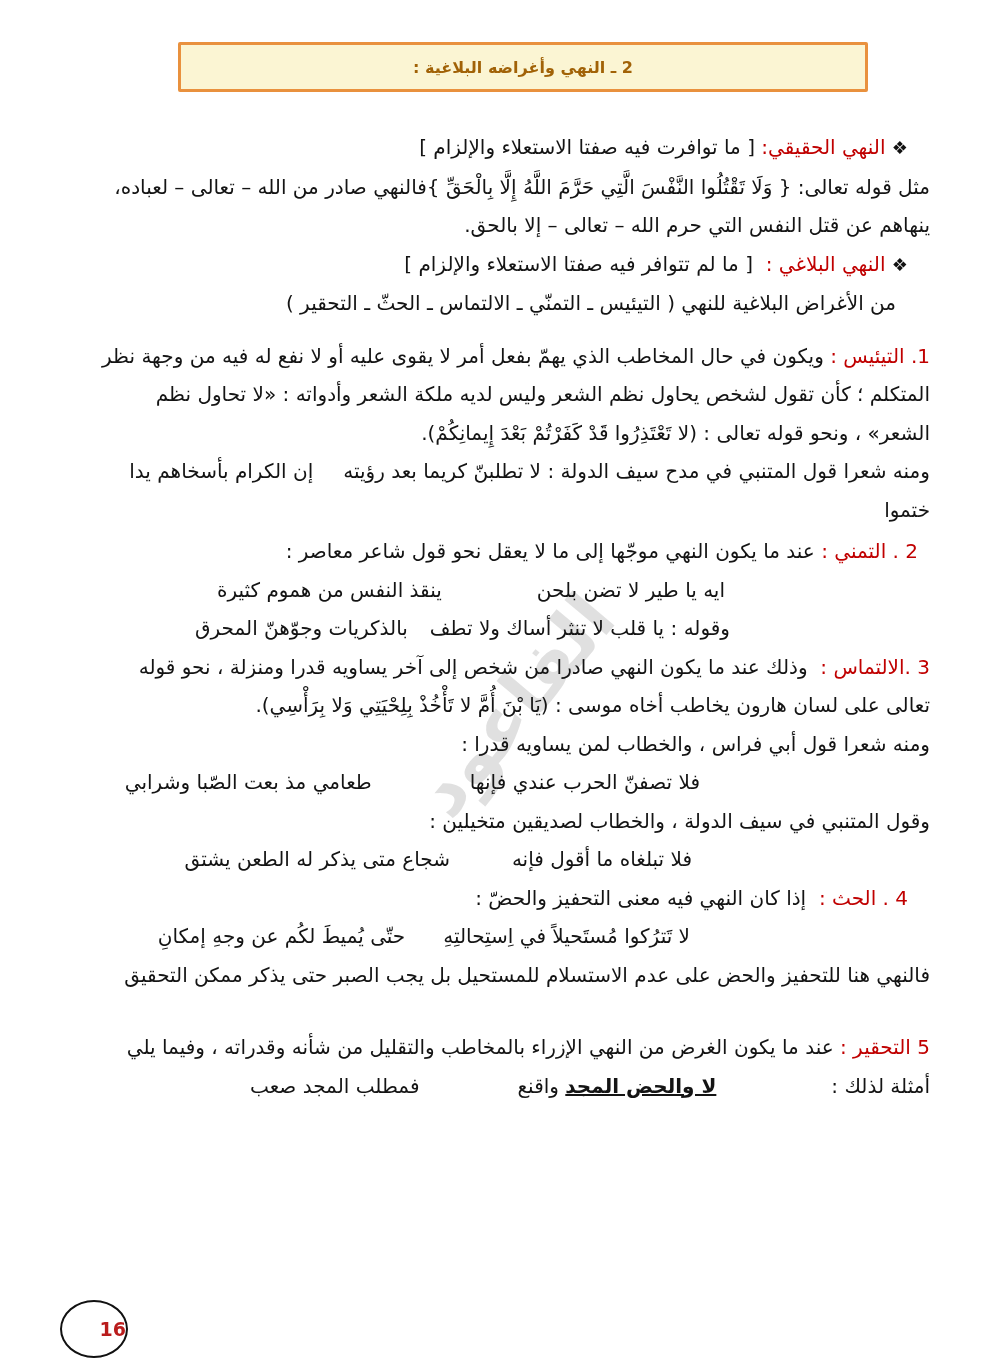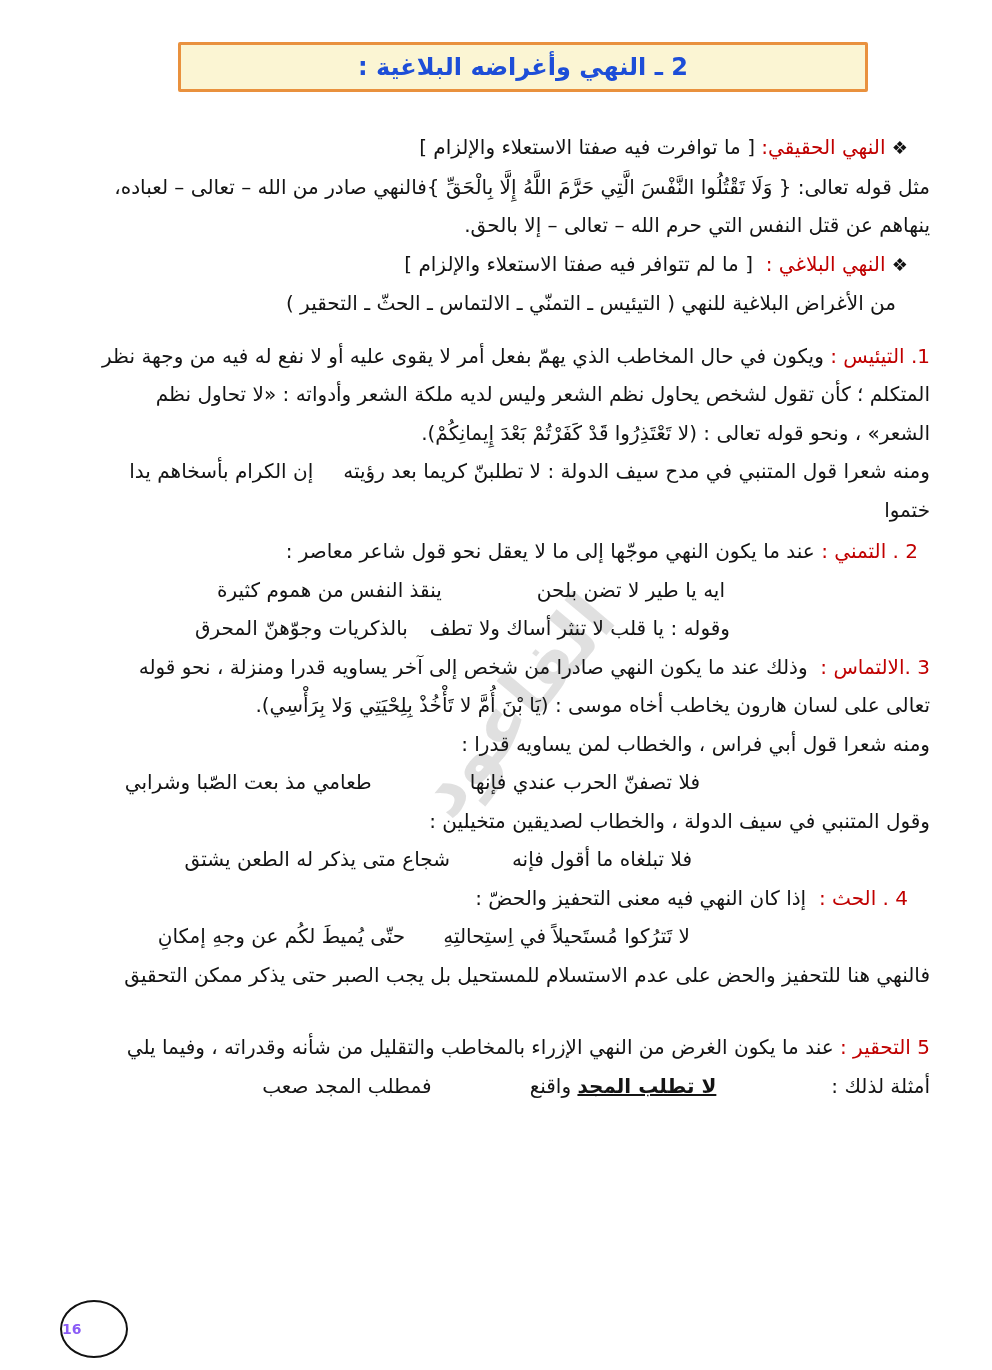--- a/index.html
+++ b/index.html
@@ -7,21 +7,21 @@
     width:992px;height:1370px;background:#ffffff;
     font-family:"DejaVu Sans", sans-serif;
     direction:rtl;position:relative;overflow:hidden;color:#141414;
   }
   .page{position:relative;width:992px;height:1370px;}
   .title-box{
     position:absolute;top:42px;right:124px;width:684px;height:44px;
     background:#FBF5D3;border:3px solid #E9913E;border-radius:2px;
     display:flex;align-items:center;justify-content:center;z-index:2;
   }
-  .title-text{color:#1d4ed8;font-weight:bold;font-size:24px;}
+  .title-text{color:#a16207;font-weight:bold;font-size:16px;}
   .content{
     position:absolute;top:128px;right:62px;left:44px;z-index:1;
     font-size:20px;line-height:38.5px;
   }
   .line{margin:0;white-space:nowrap;}
   .red{color:#C00000;font-weight:normal;}
   .bullet{color:#111;font-size:18px;}
   .bold{font-weight:bold;}
   .u{text-decoration:underline;}
   .gap{display:inline-block;}
@@ -31,22 +31,22 @@
   .watermark{
     position:absolute;top:575px;left:345px;width:340px;height:260px;
     display:flex;align-items:center;justify-content:center;
     transform:rotate(-50deg);
     font-size:72px;color:#b7b7b7;opacity:0.42;letter-spacing:3px;
     z-index:0;pointer-events:none;font-weight:bold;
   }
   .page-badge{
     position:absolute;left:60px;top:1300px;width:64px;height:54px;
     border:2.5px solid #111;border-radius:50%;
-    display:flex;align-items:center;justify-content:flex-end;
-    font-size:14px;font-weight:bold;color:#8b5cf6;z-index:2;
+    display:flex;align-items:center;justify-content:flex-start;
+    font-size:19px;font-weight:bold;color:#b91c1c;z-index:2;
   }
 </style>
 </head>
 <body>
 
 <div class="page">
 
   <div class="watermark">
     <span>الفاعود</span>
   </div>
@@ -96,21 +96,21 @@
     <p class="line" style="padding-right:238px;"><span>فلا تبلغاه ما أقول فإنه</span><span class="gap" style="width:62px;"></span><span>شجاع متى يذكر له الطعن يشتق</span></p>
 
     <p class="line" style="padding-right:22px;"><span class="red">4 . الحث :</span>&nbsp; <span>إذا كان النهي  فيه  معنى التحفيز والحضّ :</span></p>
 
     <p class="line" style="padding-right:240px;"><span>لا تَترُكوا مُستَحيلاً في اِستِحالتِهِ</span><span class="gap" style="width:38px;"></span><span>حتّى يُميطَ لكُم عن وجهِ إمكانِ</span></p>
 
     <p class="line">فالنهي هنا للتحفيز  والحض على عدم الاستسلام للمستحيل بل يجب الصبر حتى يذكر ممكن التحقيق</p>
 
     <p class="line mt32"><span class="red">5 التحقير :</span> <span>عند ما يكون الغرض من النهي الإزراء بالمخاطب والتقليل من شأنه وقدراته ، وفيما يلي</span></p>
 
-    <p class="line"><span>أمثلة لذلك :</span><span class="gap" style="width:115px;"></span><span class="bold u">لا تطلب المجد</span> <span>واقنع</span><span class="gap" style="width:98px;"></span><span>فمطلب المجد صعب</span></p>
+    <p class="line"><span>أمثلة لذلك :</span><span class="gap" style="width:115px;"></span><span class="bold u">لا والحض المجد</span> <span>واقنع</span><span class="gap" style="width:98px;"></span><span>فمطلب المجد صعب</span></p>
 
   </div>
 
   <div class="page-badge">
     <span>16</span>
   </div>
 
 </div>
 
 </body></html>

